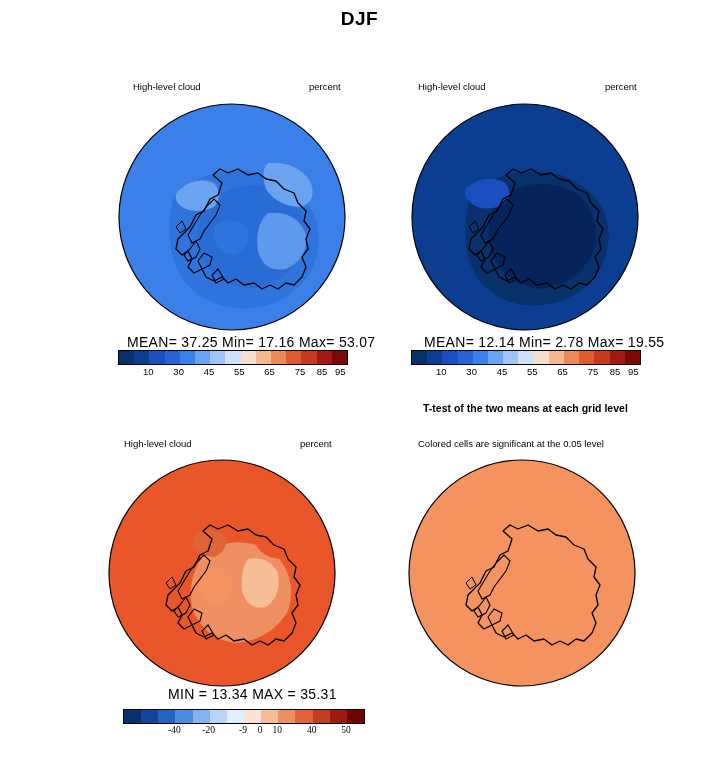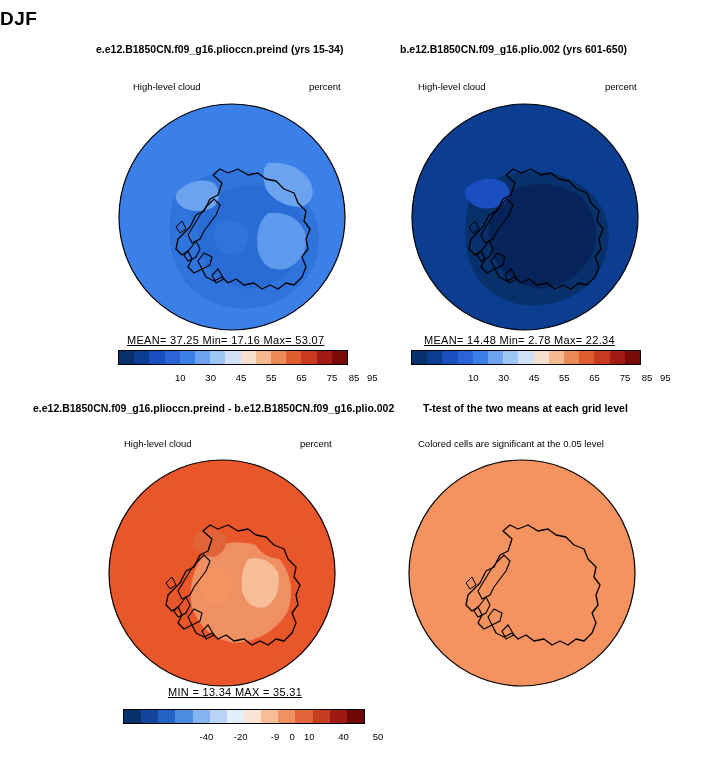--- a/index.html
+++ b/index.html
@@ -18,41 +18,41 @@
   .page {
     position: relative;
     width: 719px;
     height: 768px;
   }
   .main-title {
     position: absolute;
     top: 8px;
     left: 0;
     width: 719px;
+    text-align: center;
     font-size: 19px;
     font-weight: bold;
     letter-spacing: 0.5px;
   }
   .panel-title {
     position: absolute;
     font-size: 10.5px;
     font-weight: bold;
     white-space: nowrap;
   }
   .sub-label {
     position: absolute;
     font-size: 9.5px;
     white-space: nowrap;
   }
   .stat-line {
     position: absolute;
-    font-size: 11px;
+    font-size: 14px;
     white-space: nowrap;
     letter-spacing: 0.3px;
-    text-decoration: underline;
   }
   .globe-wrap {
     position: absolute;
   }
   .cbar-wrap {
     position: absolute;
   }
   .cbar {
     display: flex;
     height: 13px;
@@ -66,40 +66,38 @@
   }
   .cbar-ticks {
     position: relative;
     height: 14px;
     width: 100%;
     font-size: 9.5px;
   }
   .cbar-ticks span {
     position: absolute;
     transform: translateX(-50%);
-    top: 7px;
-    white-space: nowrap;
-    margin-left: 32px;
+    top: 1px;
+    white-space: nowrap;
   }
   .divider-title {
     position: absolute;
     font-size: 10.5px;
     font-weight: bold;
     white-space: nowrap;
   }
   svg { display: block; }
 </style>
 </head>
 <body>
 
 <div class="page">
 
   <div class="main-title">DJF</div>
 
-  <div class="panel-title" style="top:43px; left:96px;">e.e12.B1850CN.f09_g16.plioccn.preind (yrs 15-34)</div>
   <div class="sub-label" style="top:81px; left:133px;">High-level cloud</div>
   <div class="sub-label" style="top:81px; left:309px;">percent</div>
 
   <div class="globe-wrap" style="top:103px; left:118px;">
     <svg width="228" height="228" viewBox="0 0 228 228">
       <defs>
         <clipPath id="clipTL">
             <circle cx="114" cy="114" r="113"></circle>
           </clipPath>
       </defs>
@@ -152,21 +150,20 @@
       <span style="left:26.6%">30</span>
       <span style="left:39.9%">45</span>
       <span style="left:53.2%">55</span>
       <span style="left:66.5%">65</span>
       <span style="left:79.8%">75</span>
       <span style="left:89.5%">85</span>
       <span style="left:97.5%">95</span>
     </div>
   </div>
 
-  <div class="panel-title" style="top:43px; left:400px;">b.e12.B1850CN.f09_g16.plio.002 (yrs 601-650)</div>
   <div class="sub-label" style="top:81px; left:418px;">High-level cloud</div>
   <div class="sub-label" style="top:81px; left:605px;">percent</div>
 
   <div class="globe-wrap" style="top:103px; left:411px;">
     <svg width="228" height="228" viewBox="0 0 228 228">
       <defs>
         <clipPath id="clipTR">
             <circle cx="114" cy="114" r="113"></circle>
           </clipPath>
       </defs>
@@ -183,21 +180,21 @@
                L186,118 L188,108 L180,100 L176,90 L166,86 L158,78 L148,76 L140,70
                L130,72 L120,66 L110,70 L102,66 Z" fill="none" stroke="#000" stroke-width="1.3" stroke-linejoin="round"></path>
       <path d="M96,96 L88,104 L82,112 L76,122 L70,132 L74,140 L82,136 L86,128 L92,120 L98,112 L102,102 Z" fill="none" stroke="#000" stroke-width="1.1"></path>
       <path d="M78,138 L72,146 L66,152 L70,158 L78,154 L82,146 Z" fill="none" stroke="#000" stroke-width="1.1"></path>
       <path d="M86,150 L80,158 L84,166 L92,162 L94,154 Z" fill="none" stroke="#000" stroke-width="1.1"></path>
       <path d="M100,166 L94,172 L98,180 L106,176 Z" fill="none" stroke="#000" stroke-width="1.1"></path>
       <path d="M64,118 L58,124 L62,130 L68,126 Z" fill="none" stroke="#000" stroke-width="1"></path>
     </svg>
   </div>
 
-  <div class="stat-line" style="top:334px; left:424px;">MEAN=  14.48   Min=   2.78   Max=  22.34</div>
+  <div class="stat-line" style="top:334px; left:424px;">MEAN=  12.14   Min=   2.78   Max=  19.55</div>
 
   <div class="cbar-wrap" style="top:350px; left:411px; width:228px;">
     <div class="cbar">
       <div class="seg" style="background:#08306b"></div>
       <div class="seg" style="background:#0b3d91"></div>
       <div class="seg" style="background:#1b4fbf"></div>
       <div class="seg" style="background:#2a63d6"></div>
       <div class="seg" style="background:#3b7fe8"></div>
       <div class="seg" style="background:#6ba3f0"></div>
       <div class="seg" style="background:#9fc5f5"></div>
@@ -215,21 +212,20 @@
       <span style="left:26.6%">30</span>
       <span style="left:39.9%">45</span>
       <span style="left:53.2%">55</span>
       <span style="left:66.5%">65</span>
       <span style="left:79.8%">75</span>
       <span style="left:89.5%">85</span>
       <span style="left:97.5%">95</span>
     </div>
   </div>
 
-  <div class="divider-title" style="top:402px; left:33px;">e.e12.B1850CN.f09_g16.plioccn.preind - b.e12.B1850CN.f09_g16.plio.002</div>
   <div class="divider-title" style="top:402px; left:423px;">T-test of the two means at each grid level</div>
 
   <div class="sub-label" style="top:438px; left:124px;">High-level cloud</div>
   <div class="sub-label" style="top:438px; left:300px;">percent</div>
 
   <div class="globe-wrap" style="top:459px; left:108px;">
     <svg width="228" height="228" viewBox="0 0 228 228">
       <defs>
         <clipPath id="clipBL">
             <circle cx="114" cy="114" r="113"></circle>
@@ -254,21 +250,21 @@
       <path d="M96,96 L88,104 L82,112 L76,122 L70,132 L74,140 L82,136 L86,128 L92,120 L98,112 L102,102 Z" fill="none" stroke="#000" stroke-width="1.1"></path>
       <path d="M78,138 L72,146 L66,152 L70,158 L78,154 L82,146 Z" fill="none" stroke="#000" stroke-width="1.1"></path>
       <path d="M86,150 L80,158 L84,166 L92,162 L94,154 Z" fill="none" stroke="#000" stroke-width="1.1"></path>
       <path d="M100,166 L94,172 L98,180 L106,176 Z" fill="none" stroke="#000" stroke-width="1.1"></path>
       <path d="M64,118 L58,124 L62,130 L68,126 Z" fill="none" stroke="#000" stroke-width="1"></path>
     </svg>
   </div>
 
   <div class="stat-line" style="top:686px; left:168px;">MIN =   13.34  MAX =   35.31</div>
 
-  <div class="cbar-wrap" style="top:709px; left:123px; width:240px;">
+  <div class="cbar-wrap" style="top:709px; left:123px; width:240px;font-family:Liberation Serif, serif;">
     <div class="cbar">
       <div class="seg" style="background:#08306b"></div>
       <div class="seg" style="background:#14459c"></div>
       <div class="seg" style="background:#2463c4"></div>
       <div class="seg" style="background:#4a8de0"></div>
       <div class="seg" style="background:#84b4ee"></div>
       <div class="seg" style="background:#b9d4f6"></div>
       <div class="seg" style="background:#e3eefb"></div>
       <div class="seg" style="background:#fbe4d6"></div>
       <div class="seg" style="background:#f6bd96"></div>

